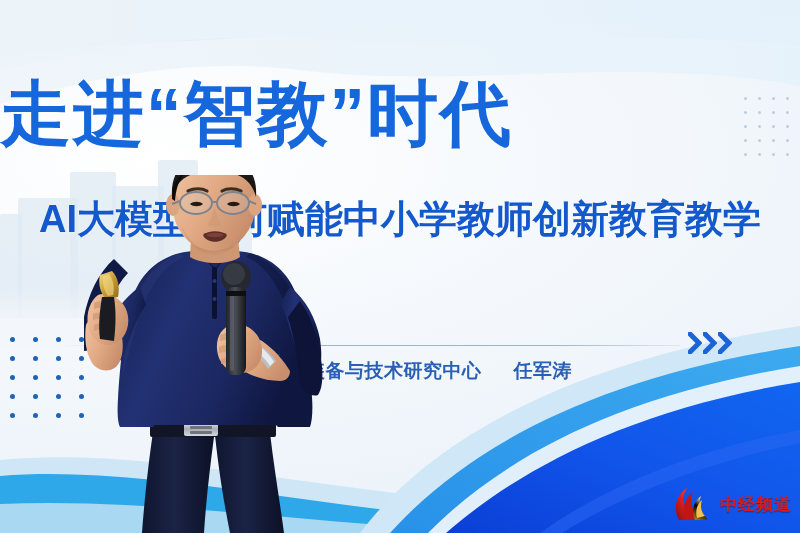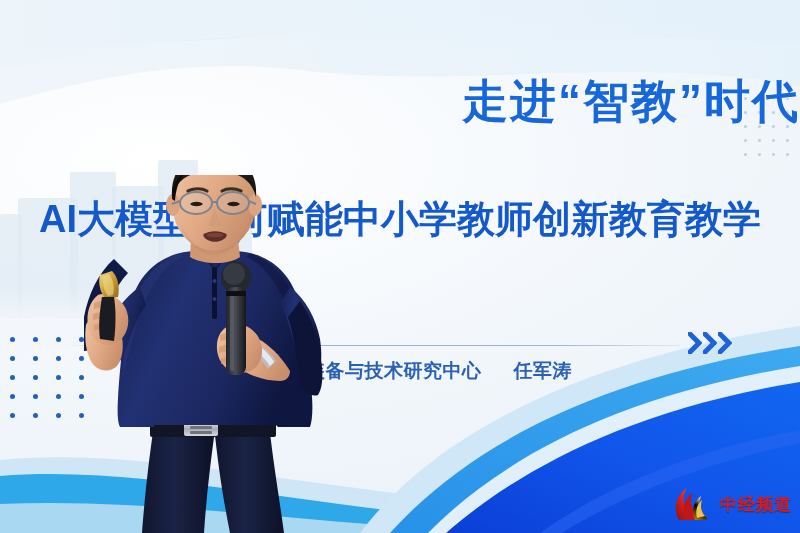--- a/index.html
+++ b/index.html
@@ -44,25 +44,24 @@
   #dots-tr { left:744px; top:97px; grid-template-columns:repeat(4,14px); grid-template-rows:repeat(5,14px); }
   #dots-tr span { width:3.4px; height:3.4px; background:#b9cee3; }
 
   #dots-bl { left:10px; top:337px; grid-template-columns:repeat(4,23px); grid-template-rows:repeat(5,19px); }
   #dots-bl span { width:5px; height:5px; background:#1f63b8; }
 
   
   .slidetext { position:absolute; left:0; top:0; width:800px; height:533px; }
 
   .title {
-    position:absolute; left:0; top:78px; width:800px; text-align:right;
-    font-size:46px; line-height:1.0; font-weight:700; letter-spacing:2px;
+    position:absolute; left:0; top:78px; width:800px; text-align:left;
+    font-size:71px; line-height:1.0; font-weight:700; letter-spacing:2px;
     color:#1667db; white-space:nowrap;
     text-shadow:0 0 2px rgba(255,255,255,.85), 1px 1px 0 rgba(255,255,255,.6);
-    padding-left:23px;
   }
   .subtitle {
     position:absolute; left:0; top:200px; width:800px; text-align:center;
     font-size:38px; line-height:1.0; font-weight:700; letter-spacing:0px;
     color:#1459cc; white-space:nowrap;
     text-shadow:0 0 2px rgba(255,255,255,.8);
   }
   .divider {
     position:absolute; left:60px; top:345px; width:620px; height:1px;
     background:linear-gradient(90deg, rgba(160,180,200,0) 0%, #9fb4c8 25%, #9fb4c8 80%, rgba(160,180,200,.2) 100%);

